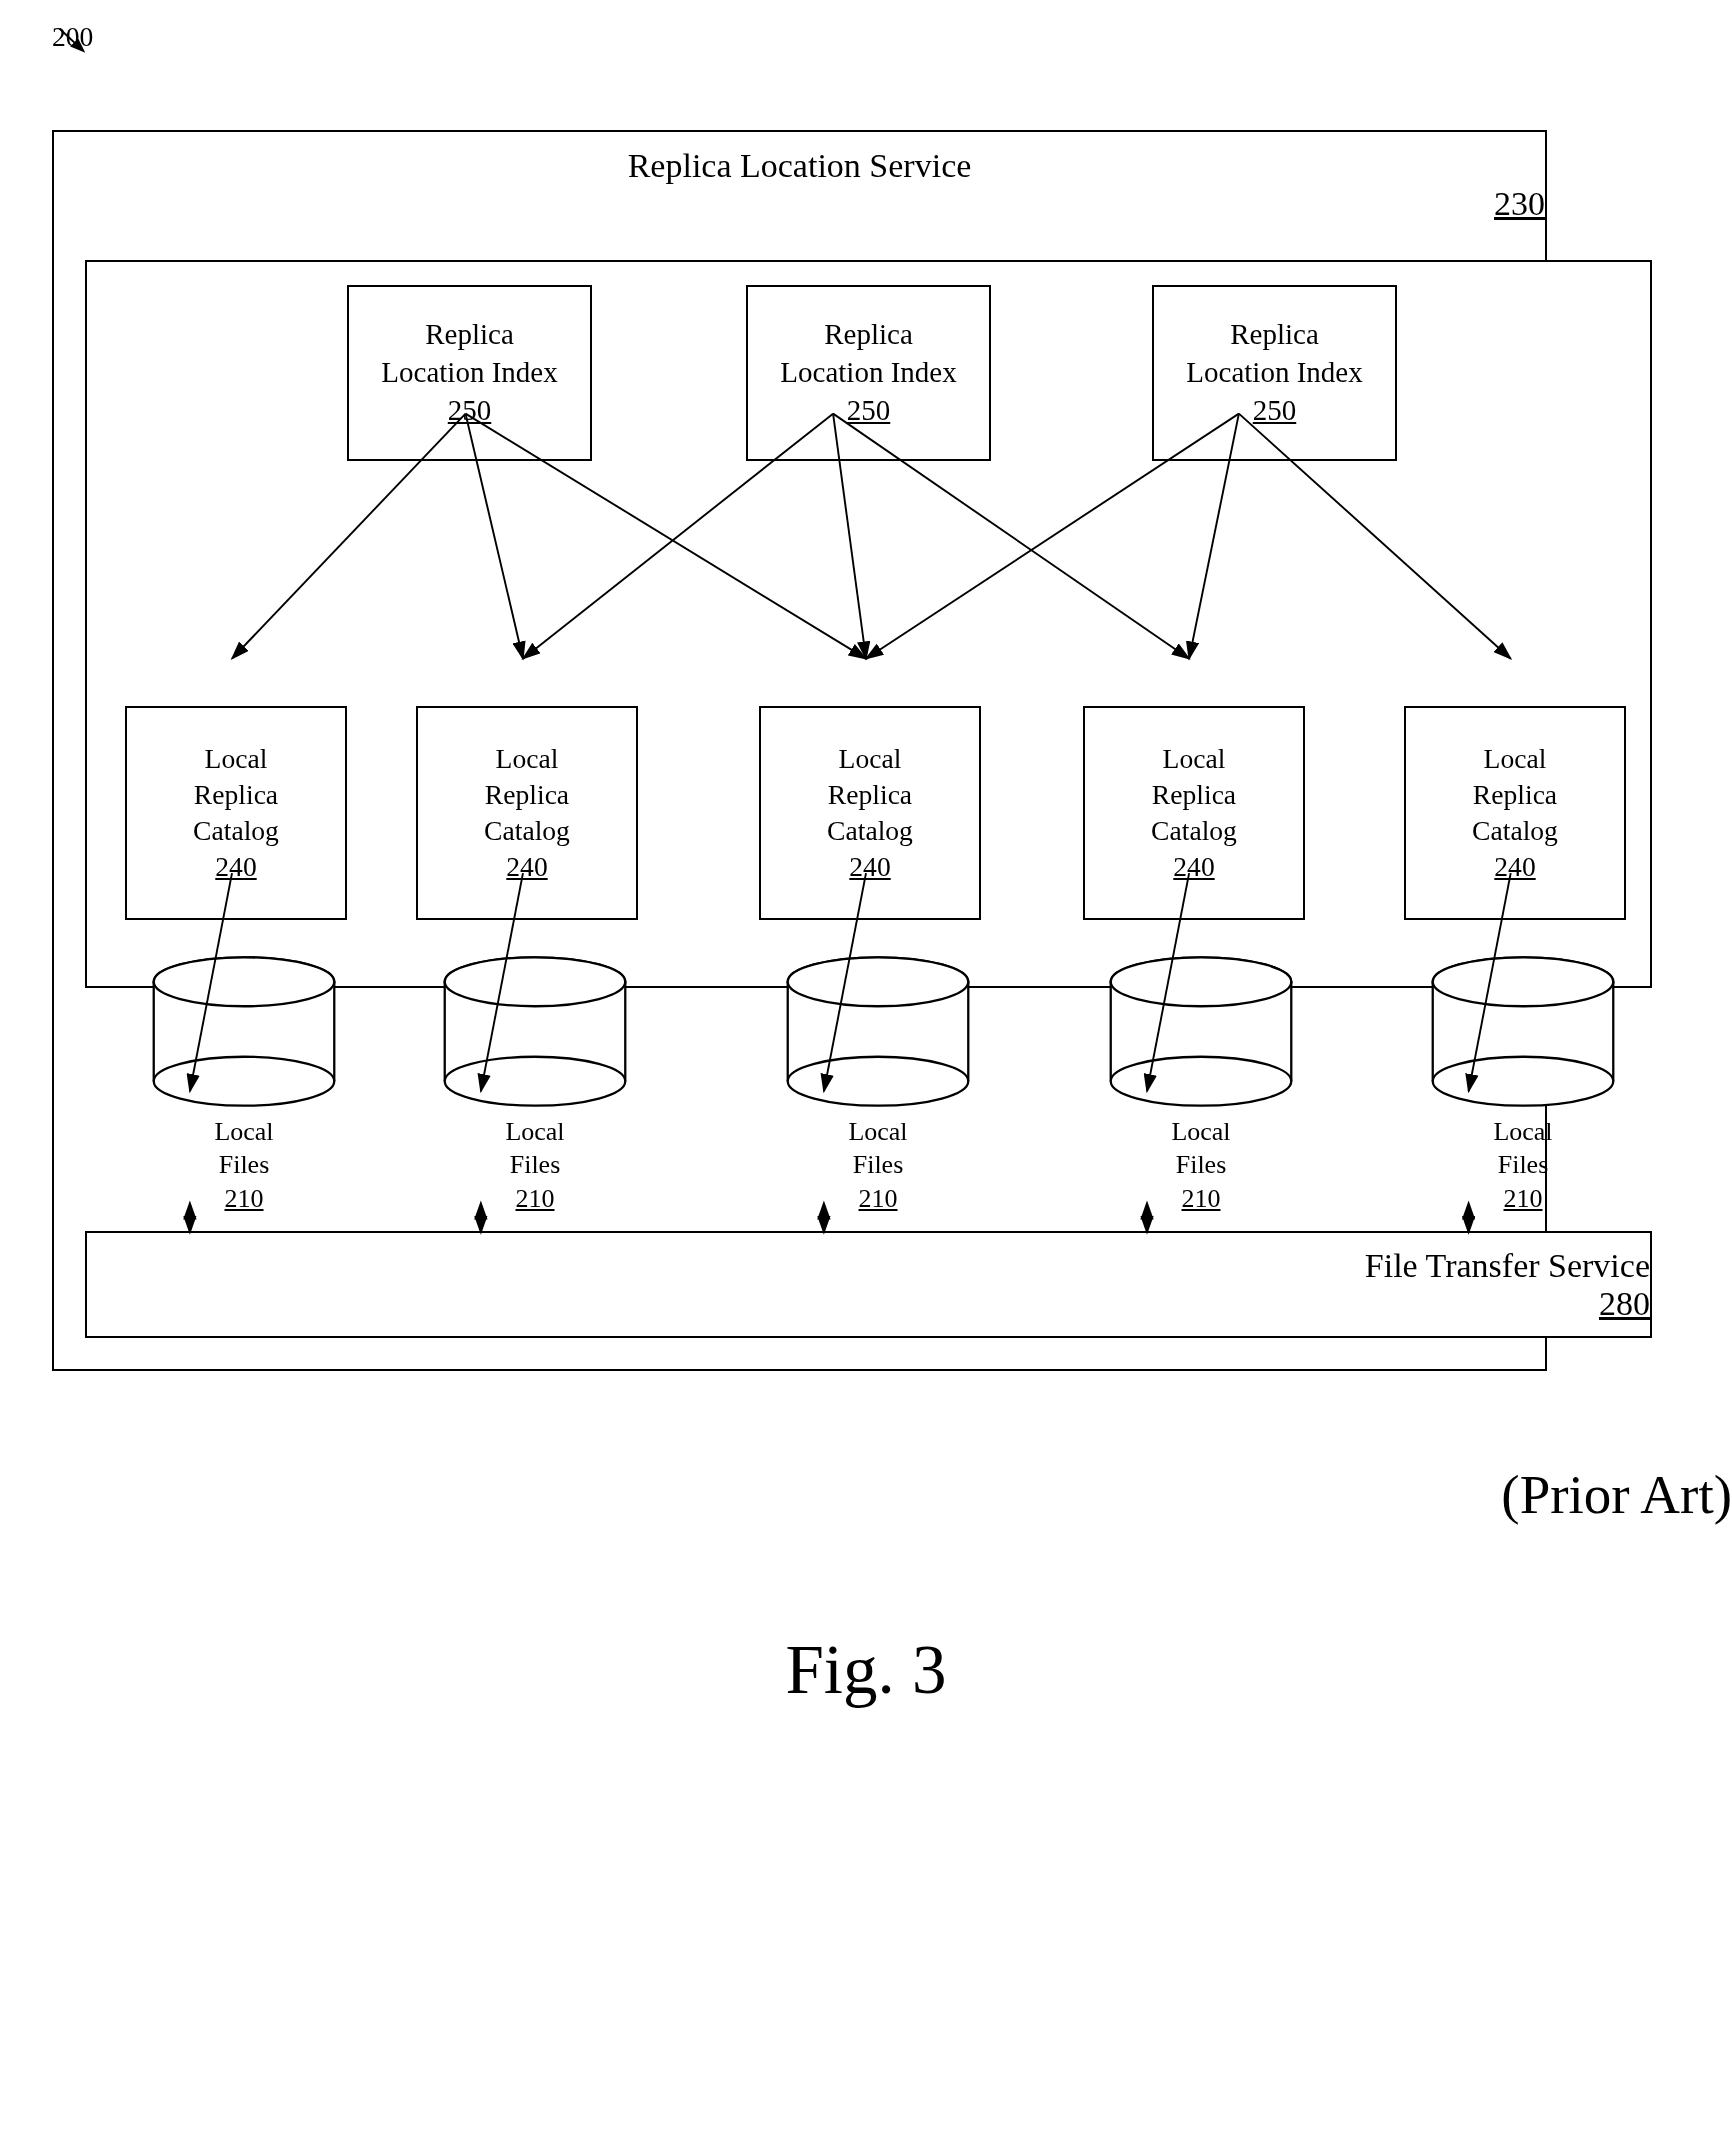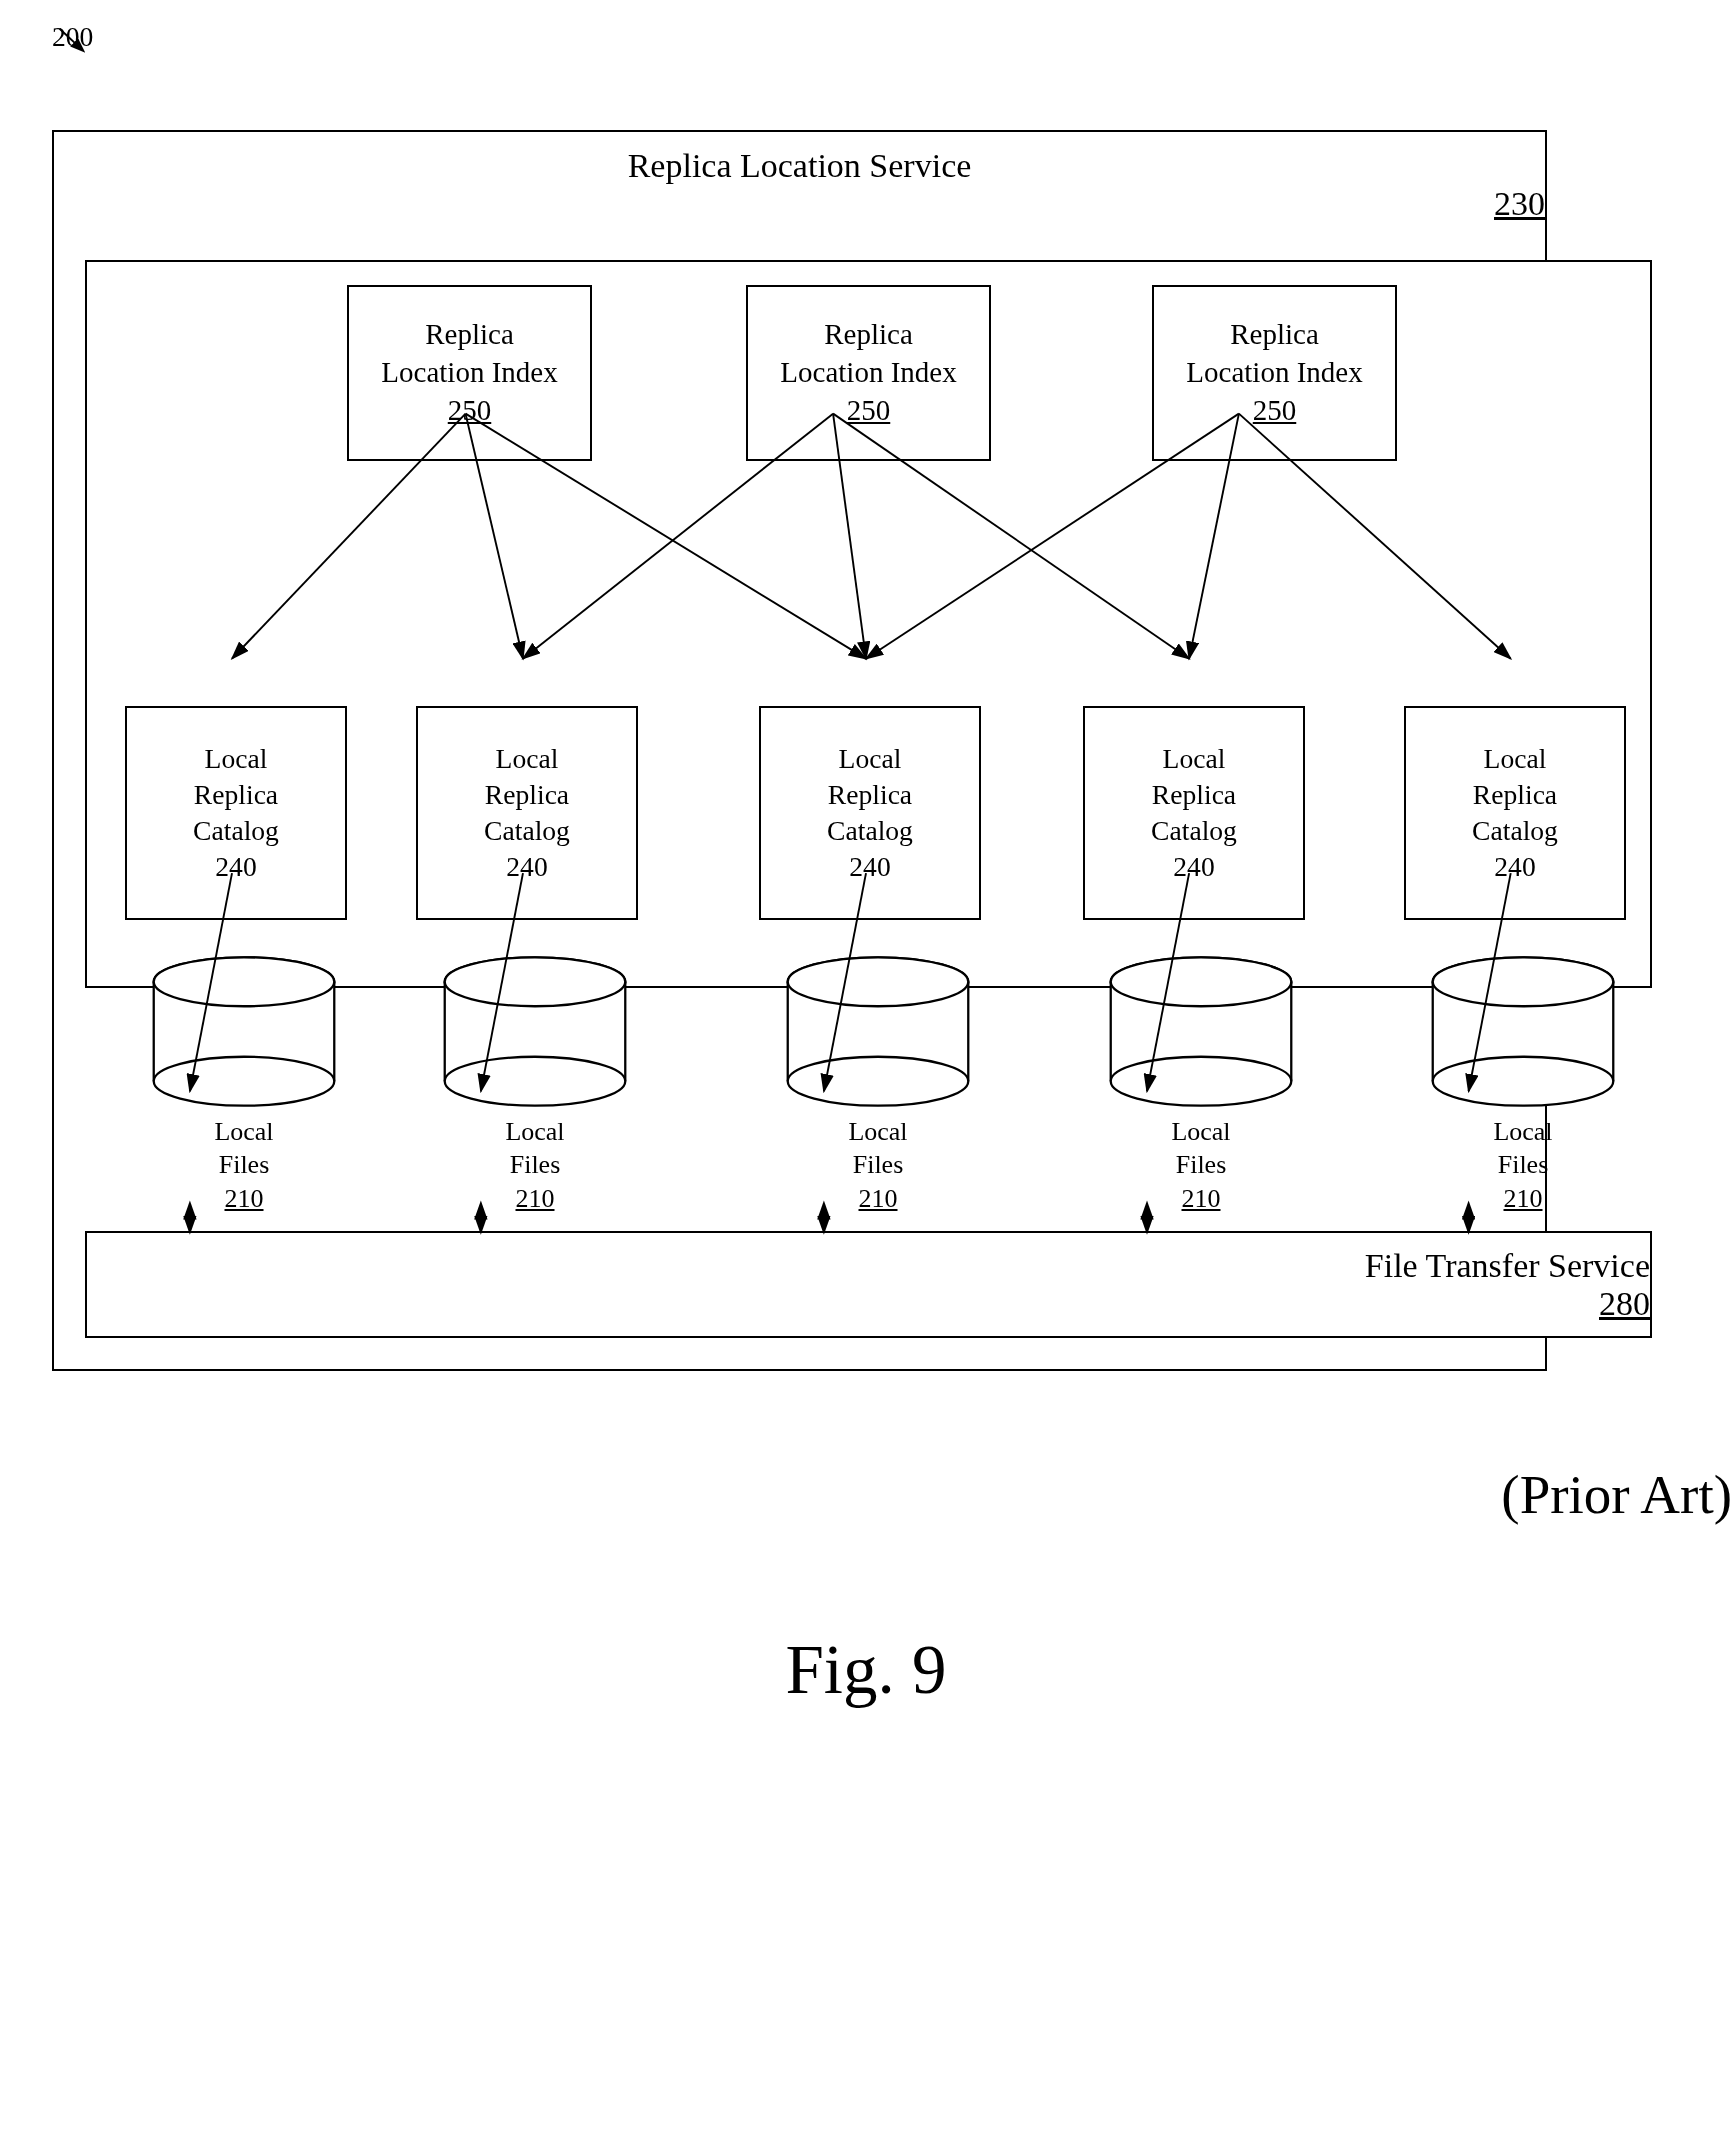--- a/index.html
+++ b/index.html
@@ -92,20 +92,21 @@
       background: #fff;
       display: flex;
       flex-direction: column;
       align-items: center;
       justify-content: center;
       text-align: center;
       font-size: 27.6px;
       line-height: 1.3;
     }
     .lrc-box .num {
+      text-decoration: underline;
     }
     .lrc-box1 { left: 38px; }
     .lrc-box2 { left: 329px; }
     .lrc-box3 { left: 672px; }
     .lrc-box4 { left: 996px; }
     .lrc-box5 { left: 1317px; }
 
     
     .fts-box {
       position: absolute;
@@ -288,21 +289,21 @@
 
   <div class="fts-box">
     <span>File Transfer Service</span>
     <span class="num">280</span>
   </div>
 
 </div>
 
 <div class="prior-art">(Prior Art)</div>
 
-<div class="fig-label">Fig. 9</div>
+<div class="fig-label">Fig. 3</div>
 
 <svg class="arrows-svg" viewBox="0 0 2262 2780" width="1732" height="2129">
   <defs>
     <marker id="arrowhead" markerWidth="10" markerHeight="7" refX="9" refY="3.5" orient="auto">
       <polygon points="0 0, 10 3.5, 0 7" fill="#000"></polygon>
     </marker>
     <marker id="arrowhead-start" markerWidth="10" markerHeight="7" refX="1" refY="3.5" orient="auto-start-reverse">
       <polygon points="0 0, 10 3.5, 0 7" fill="#000"></polygon>
     </marker>
     <marker id="ah2" markerWidth="10" markerHeight="7" refX="9" refY="3.5" orient="auto">

